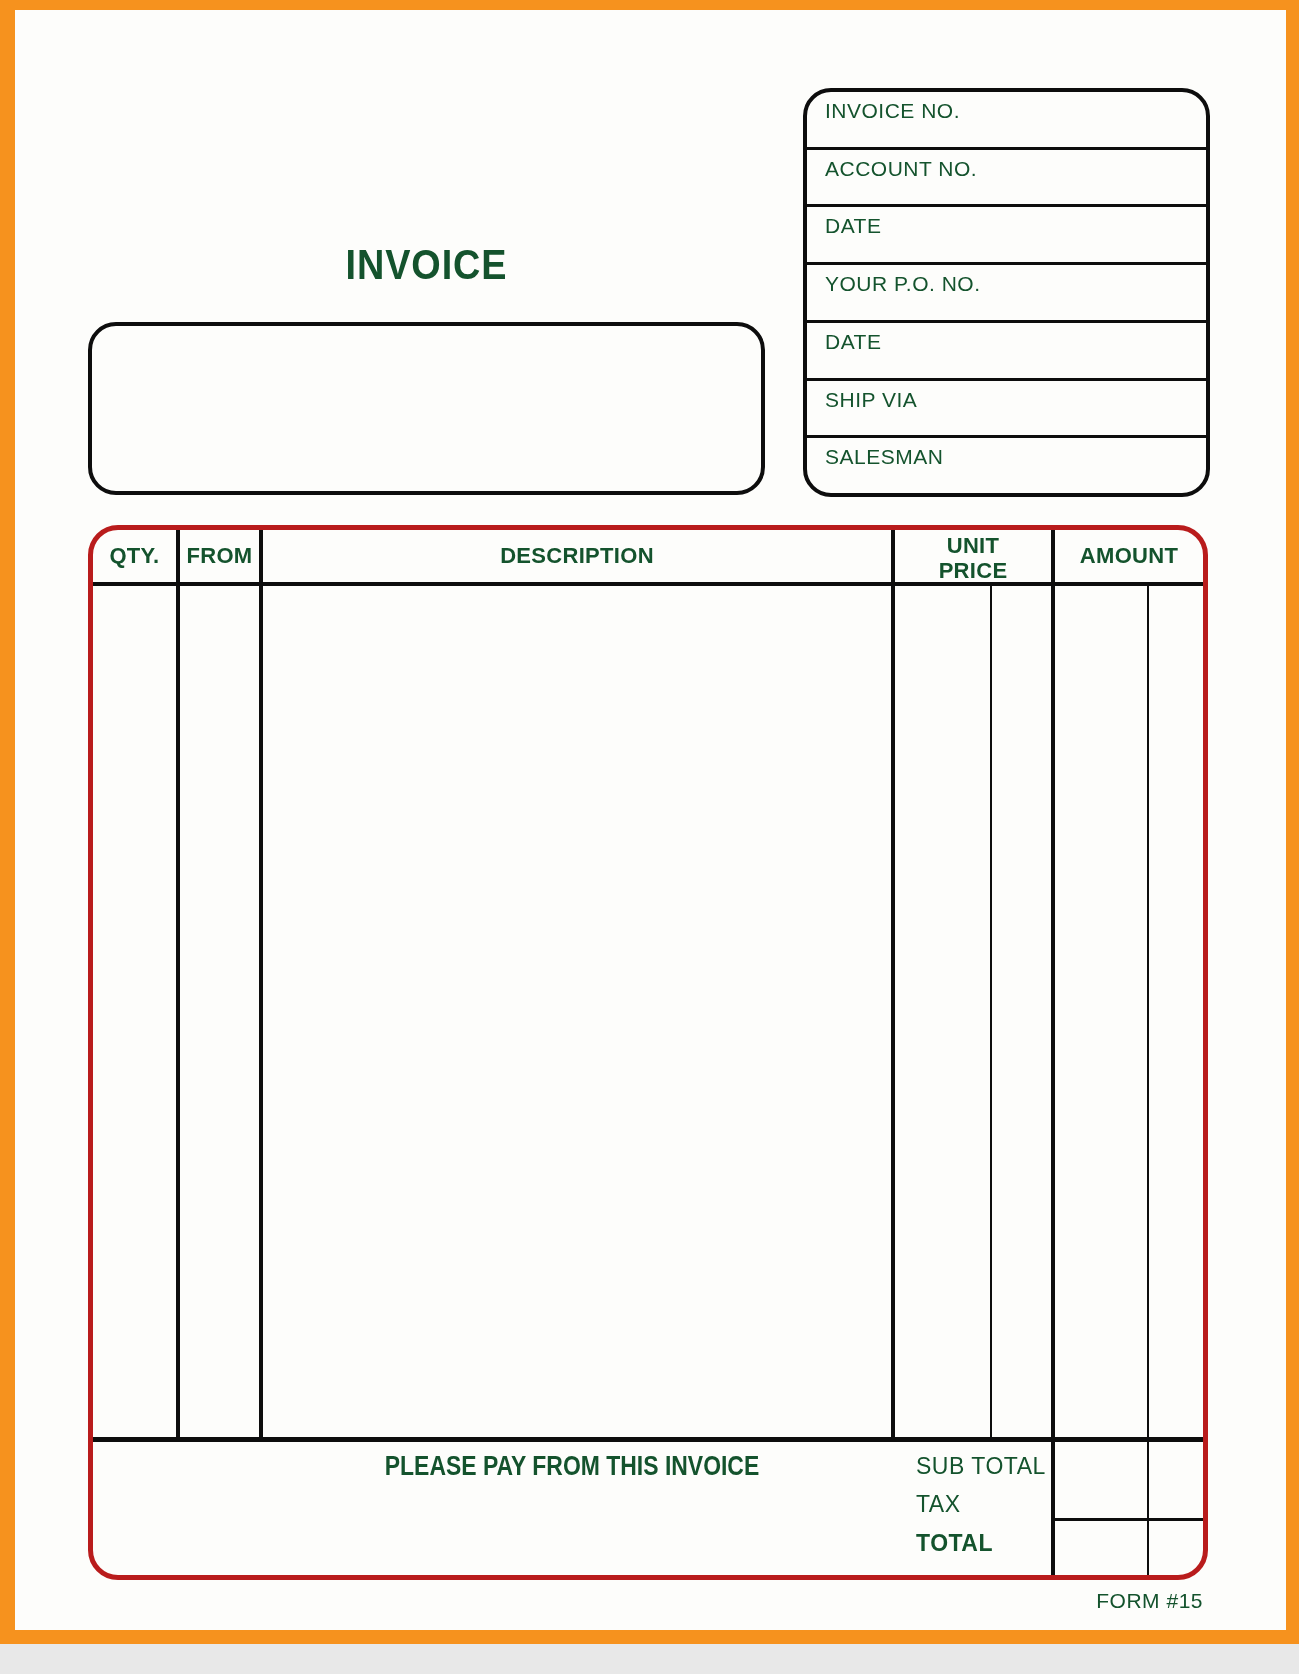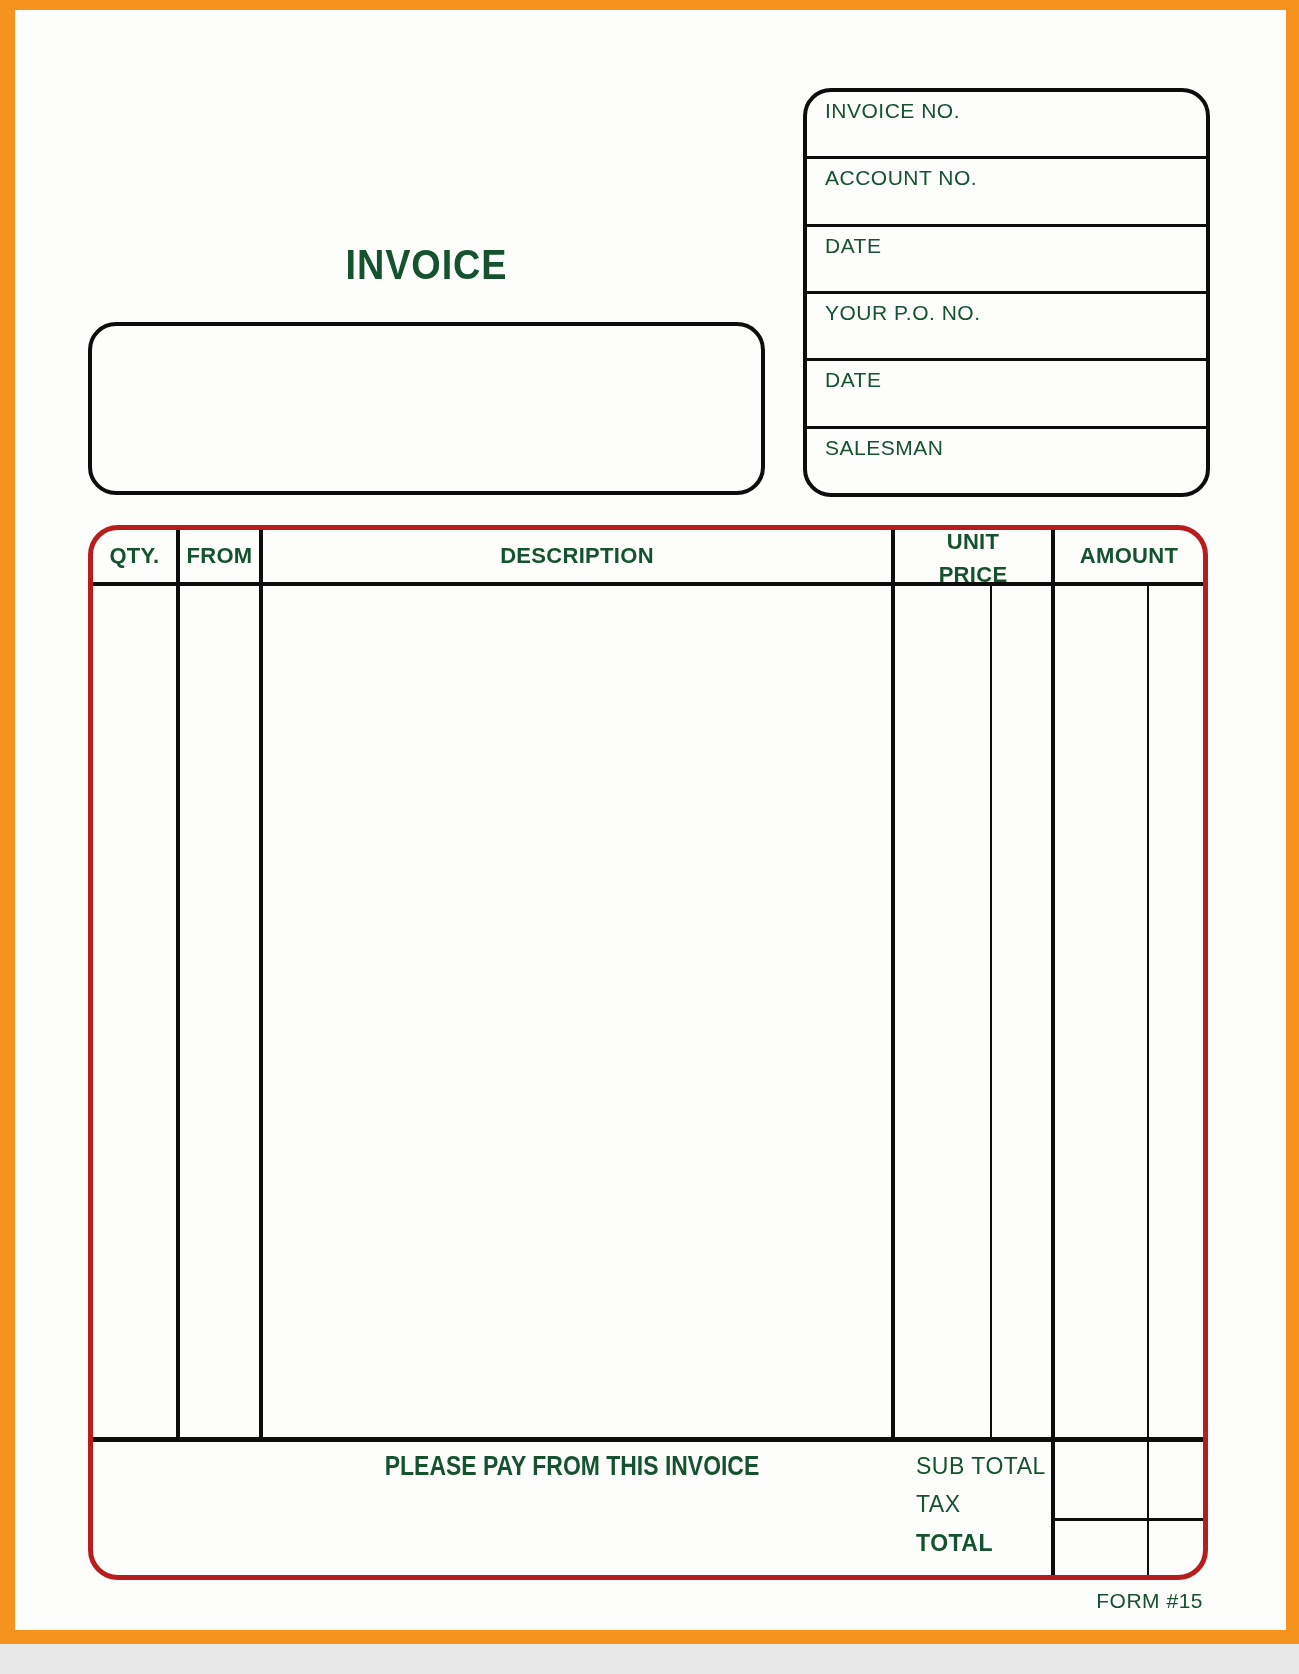--- a/index.html
+++ b/index.html
@@ -51,21 +51,21 @@
     border:5px solid #b91c1c;border-radius:30px;
     box-sizing:border-box;background:#fdfdfb;
   }
   .tin{position:absolute;left:0;top:0;width:1110px;height:1045px;}
   .line{position:absolute;background:#0d0d0d;}
   .hdr-cell{
     position:absolute;top:0;height:52px;
     display:flex;align-items:center;justify-content:center;
     font-size:22px;font-weight:bold;letter-spacing:.3px;text-align:center;
   }
-  .hdr-2line{line-height:33px;width:80px;margin:0 auto;}
+  .hdr-2line{line-height:25px;width:80px;margin:0 auto;}
   .fill{position:absolute;}
   .footer-note{
     position:absolute;left:0;top:921px;width:958px;
     text-align:center;
     font-size:27px;font-weight:bold;letter-spacing:0;
     transform:scaleX(.85);transform-origin:center;
     white-space:nowrap;
   }
   .sum-label{
     position:absolute;left:823px;
@@ -92,20 +92,23 @@
       <span class="info-label">ACCOUNT NO.</span>
     </div>
     <div class="info-row">
       <span class="info-label">DATE</span>
     </div>
     <div class="info-row">
       <span class="info-label">YOUR P.O. NO.</span>
     </div>
     <div class="info-row">
       <span class="info-label">DATE</span>
+    </div>
+    <div class="info-row">
+      <span class="info-label">SHIP VIA</span>
     </div>
     <div class="info-row">
       <span class="info-label">SALESMAN</span>
     </div>
   </div>
 
   <div class="title">INVOICE</div>
 
   <div class="bill-box"></div>
 

